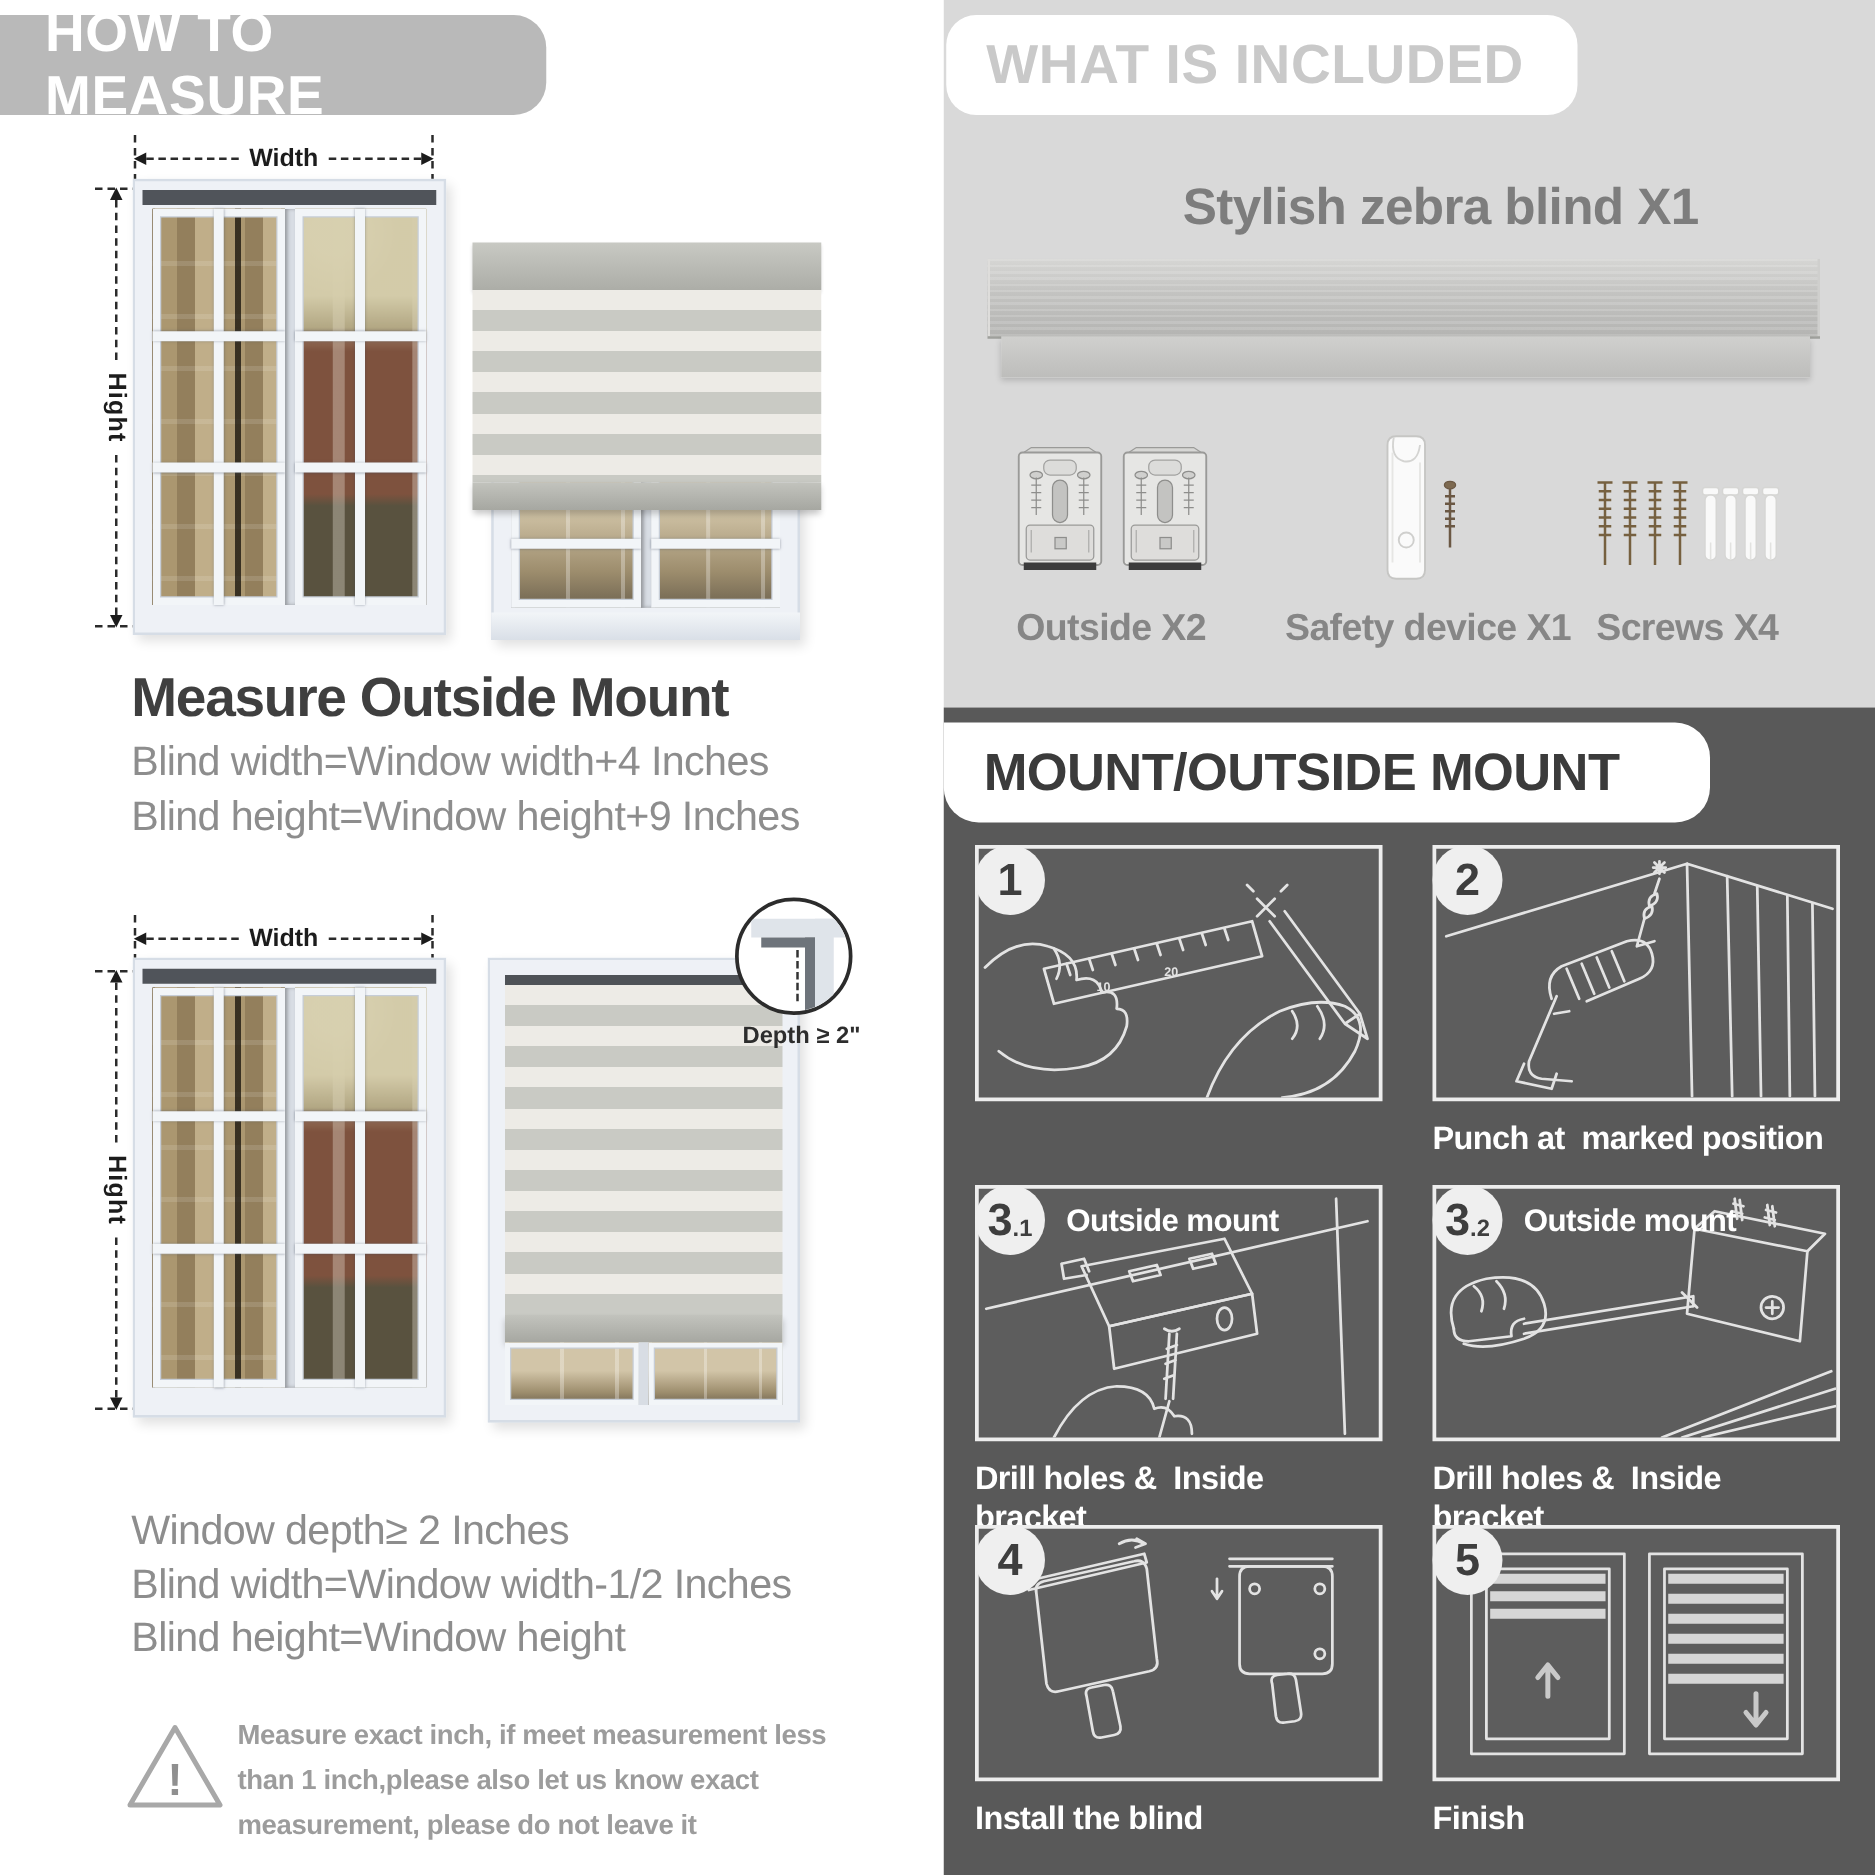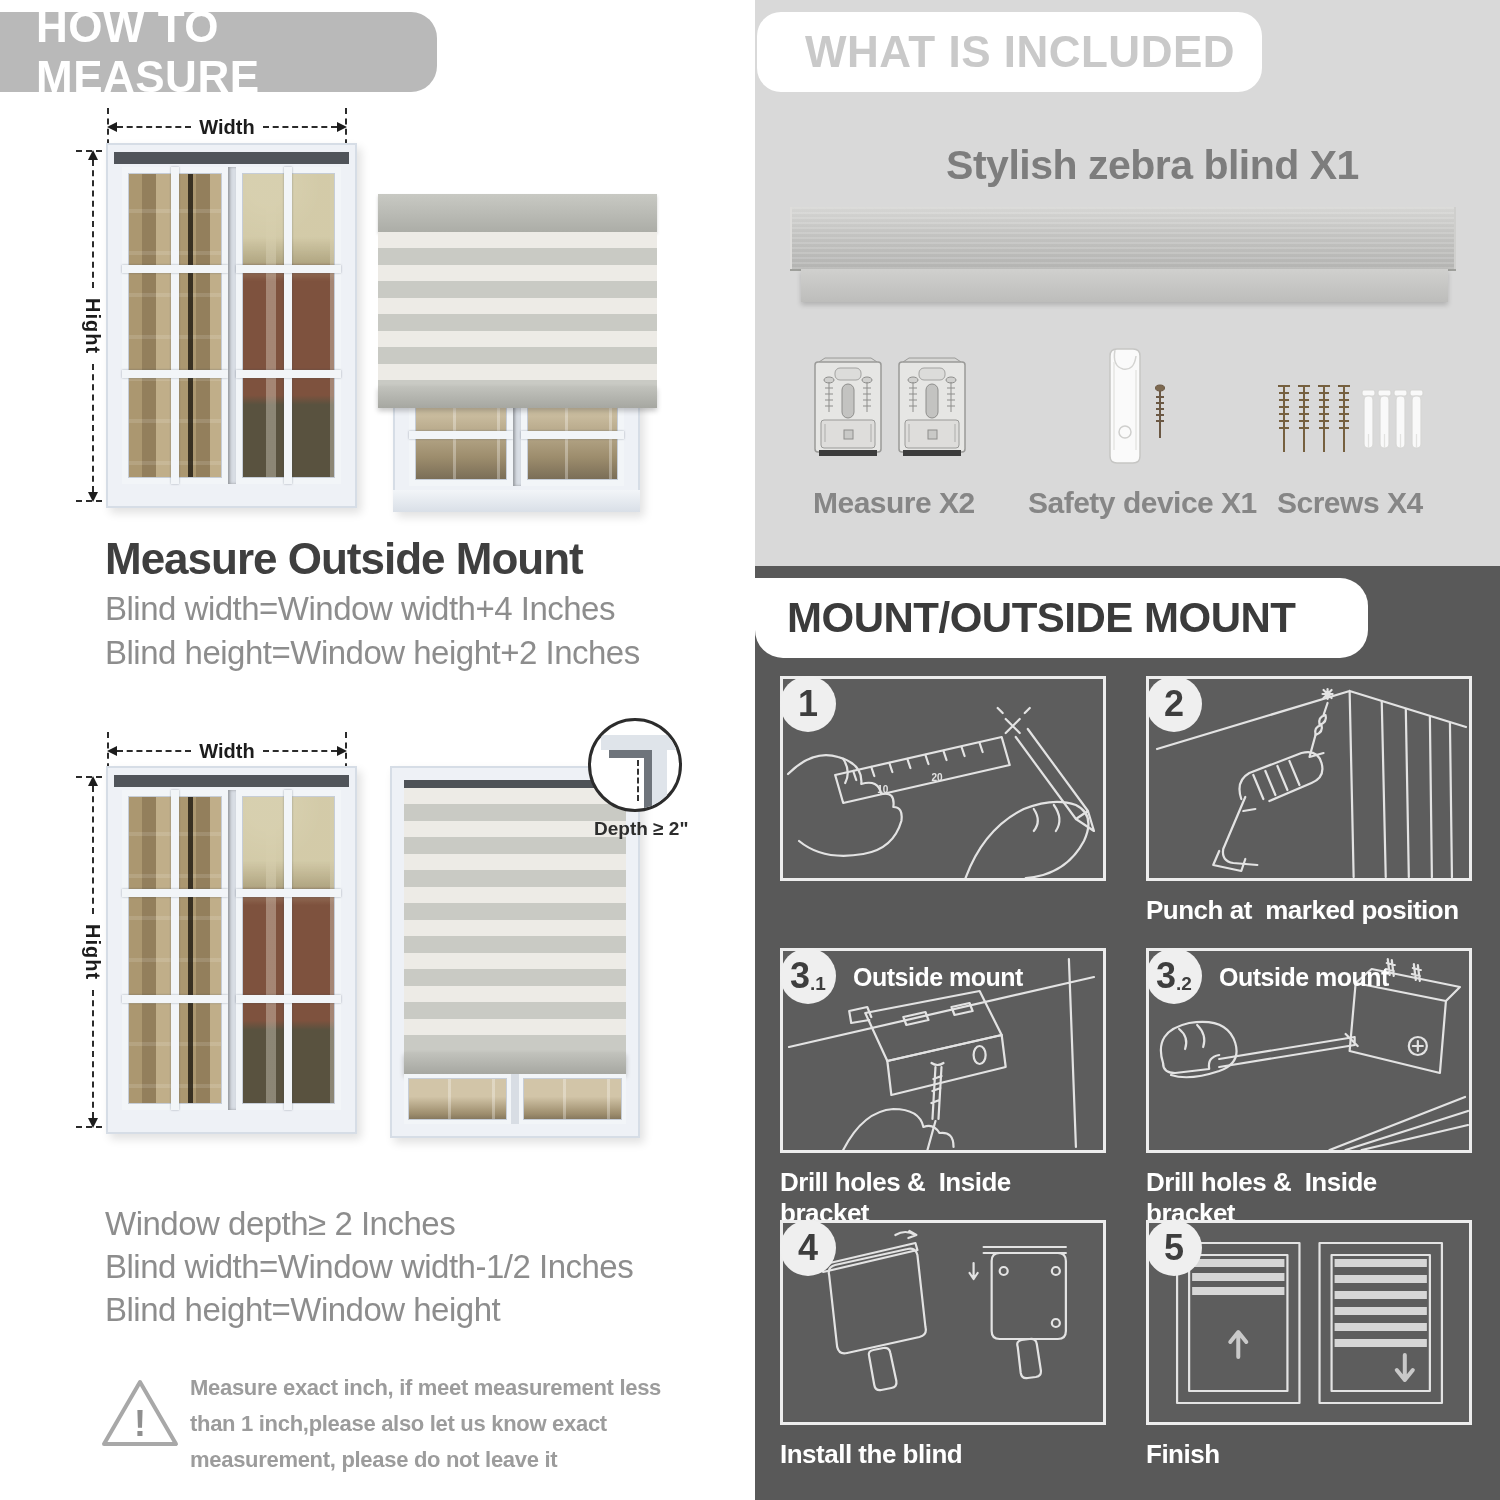--- a/index.html
+++ b/index.html
@@ -5,21 +5,21 @@
   html,body{margin:0;padding:0;background:#fff}
   body{width:1500px;height:1500px;font-family:"Liberation Sans",sans-serif}
   .canvas{position:relative;width:1500px;height:1500px;background:#fff;overflow:hidden}
   .abs{position:absolute}
 
   
   .hdr-left{left:0;top:12px;width:437px;height:80px;background:var(--header-gray,#b9b9b9);
     border-radius:0 26px 26px 0;display:flex;align-items:center;padding-left:36px;box-sizing:border-box;
     font-weight:bold;font-size:44px;color:#fff;letter-spacing:0.5px}
   .hdr-included{left:757px;top:12px;width:505px;height:80px;background:#fff;border-radius:24px;
-    display:flex;align-items:center;padding-left:48px;box-sizing:border-box;
+    display:flex;align-items:center;padding-left:32px;box-sizing:border-box;
     font-weight:bold;font-size:44px;color:var(--text-light-gray,#c9c9c9);letter-spacing:0.5px}
   .hdr-mount{left:755px;top:578px;width:613px;height:80px;background:#fff;border-radius:0 28px 28px 28px;
     display:flex;align-items:center;padding-left:32px;box-sizing:border-box;
     font-weight:bold;font-size:42px;color:#3b3b3b;letter-spacing:-0.5px}
 
   
   .panel-light{left:755px;top:0;width:745px;height:566px;background:var(--light-panel,#d9d9d9)}
   .panel-dark{left:755px;top:566px;width:745px;height:934px;background:var(--dark-panel,#595959)}
 
   
@@ -159,21 +159,21 @@
   </div>
 
   <div class="abs" style="left:378px;top:194px;width:279px;height:214px">
     <div class="bhead" style="height:38px"></div>
     <div class="zebra" style="top:38px;bottom:22px"></div>
     <div class="brail" style="bottom:0;height:22px"></div>
   </div>
 
   <div class="abs h2" style="left:105px;top:534px">Measure Outside Mount</div>
   <div class="abs formula" style="left:105px;top:590px">Blind width=Window width+4 Inches</div>
-  <div class="abs formula" style="left:105px;top:634px">Blind height=Window height+2 Inches</div>
+  <div class="abs formula" style="left:105px;top:634px">Blind height=Window height+9 Inches</div>
 
   <div class="abs warrow" style="left:107px;top:740px;width:240px">
     <span class="vtick l"></span>
     <span class="vtick r"></span>
     <span class="ah left"></span>
     <span class="dashline"></span>
     <span class="mlabel">Width</span>
     <span class="dashline"></span>
     <span class="ah right"></span>
   </div>
@@ -292,21 +292,21 @@
         <path d="M110.5,70 v-14" stroke="#e2e2e0"></path>
       <rect x="120" y="12" width="13" height="6" rx="2"></rect>
         <rect x="122" y="18" width="9" height="52" rx="4"></rect>
         <path d="M126.5,70 v-14" stroke="#e2e2e0"></path>
       <rect x="136" y="12" width="13" height="6" rx="2"></rect>
         <rect x="138" y="18" width="9" height="52" rx="4"></rect>
         <path d="M142.5,70 v-14" stroke="#e2e2e0"></path>
     </g>
   </svg>
 
-  <div class="abs complbl" style="left:813px;top:486px">Measure X2</div>
+  <div class="abs complbl" style="left:813px;top:486px">Outside X2</div>
   <div class="abs complbl" style="left:1028px;top:486px">Safety device X1</div>
   <div class="abs complbl" style="left:1277px;top:486px">Screws X4</div>
 
   <div class="abs hdr-mount">
     <span>MOUNT/OUTSIDE MOUNT</span>
   </div>
 
   <div class="abs steps">
 
     <div class="step">

